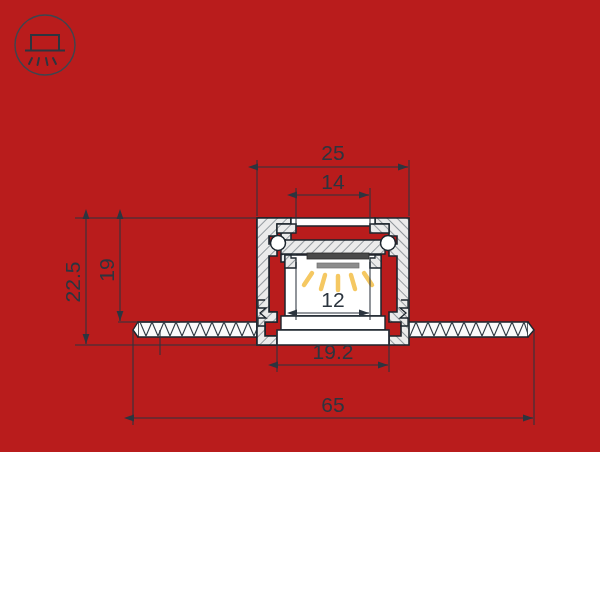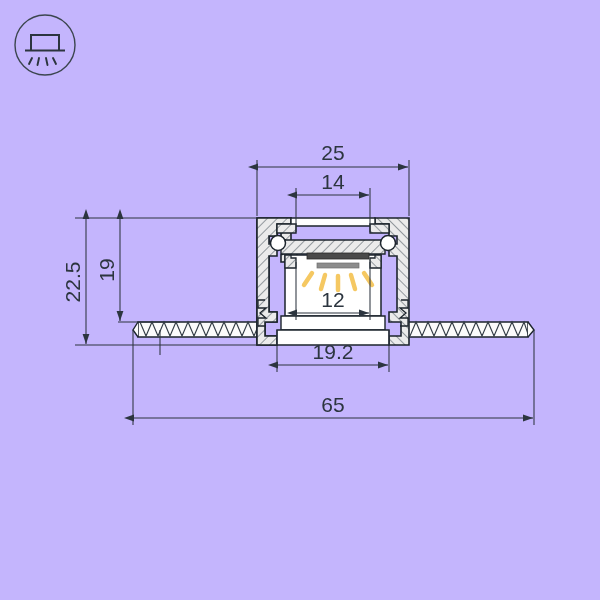--- a/index.html
+++ b/index.html
@@ -9,22 +9,22 @@
   }
   body {
     width: 600px;
     height: 600px;
     font-family: "Liberation Sans", sans-serif;
     overflow: hidden;
   }
   #stage {
     position: relative;
     width: 600px;
-    height: 600px;
-    background: #c4b5fd;
+    height: 452px;
+    background: #b91c1c;
   }
   #drawing {
     position: absolute;
     left: 0;
     top: 0;
     width: 600px;
     height: 600px;
     display: block;
   }
   .dim-text {

